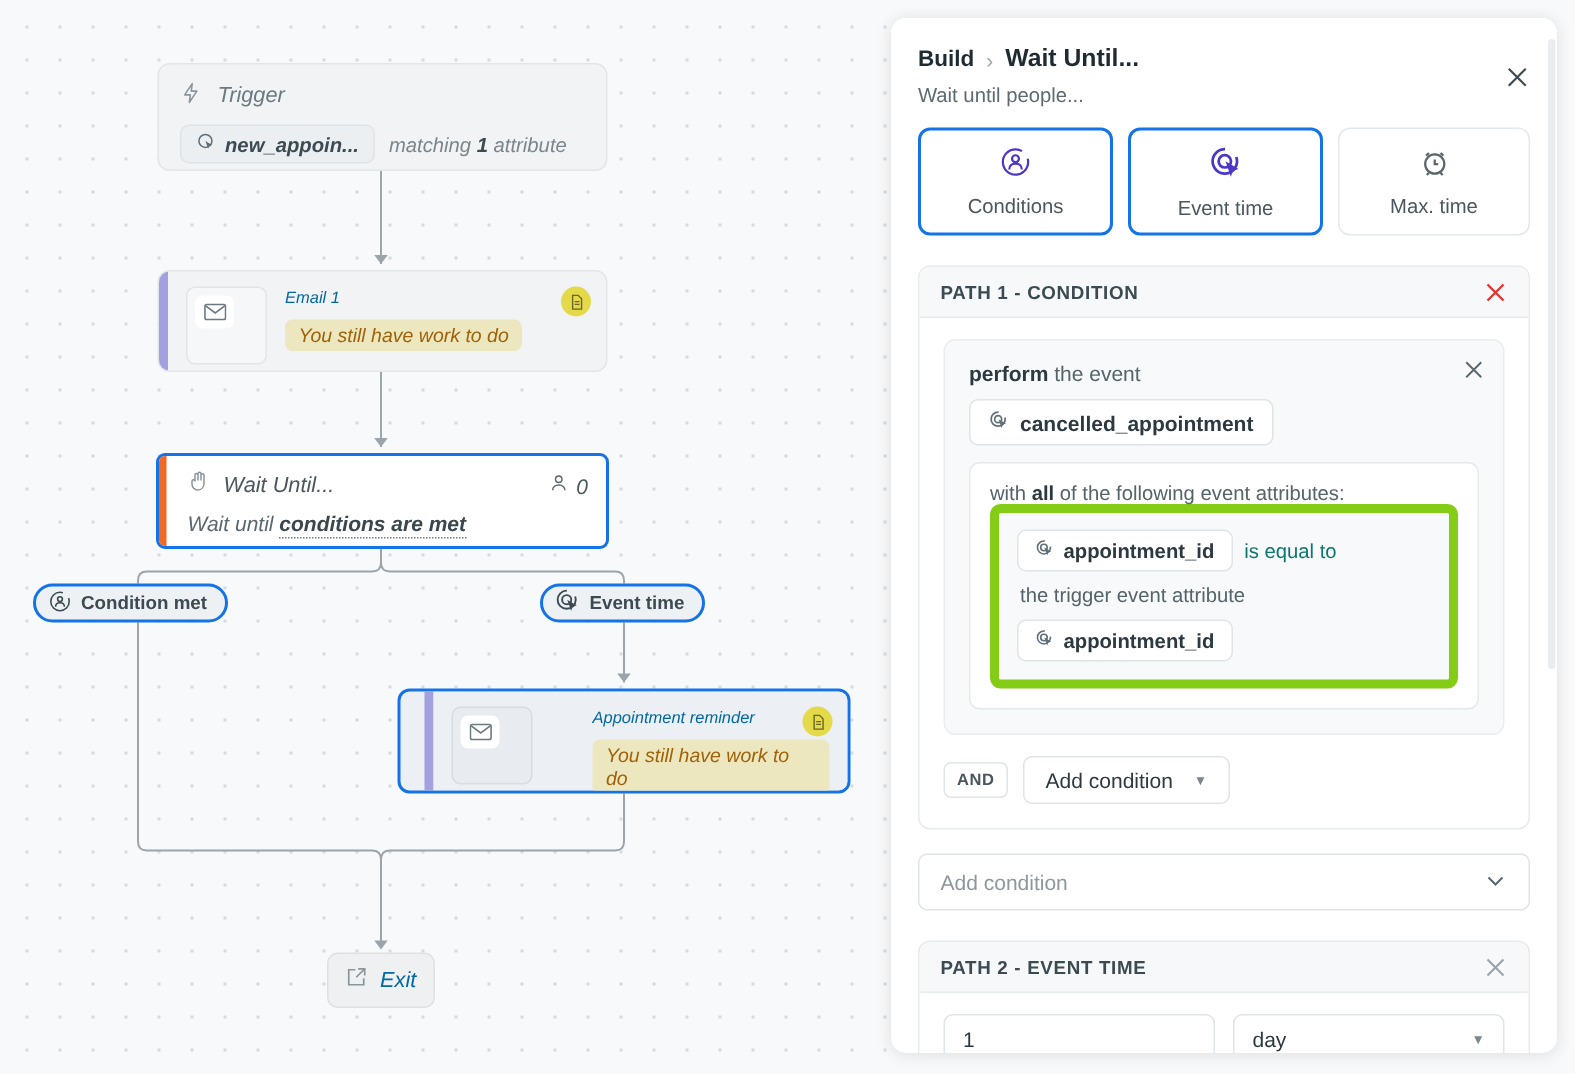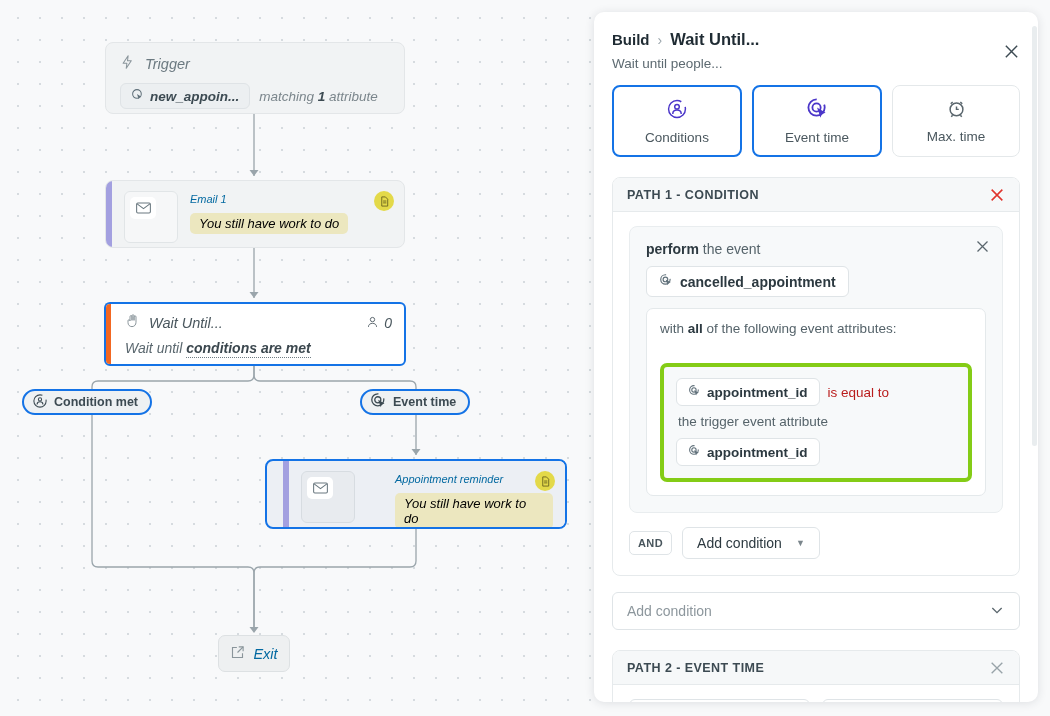--- a/index.html
+++ b/index.html
@@ -55,21 +55,21 @@
     padding: 5px;
   }
   .thumb .env {
     width: 26px; height: 22px; background: #fff; border-radius: 5px;
     display: flex; align-items: center; justify-content: center;
   }
   .email-text { flex: 1; padding-top: 2px; }
   .email-title { font-size: 11px; color: #0369a1; }
   .chip-warn {
     display: inline-block; margin-top: 8px;
-    background: #ece7bf; color: #000000; border-radius: 5px;
+    background: #ece7bf; color: #a16207; border-radius: 5px;
     padding: 3px 9px; font-size: 13px;
   }
   .badge-doc {
     position: absolute; right: 10px; top: 10px;
     width: 20px; height: 20px; border-radius: 50%;
     background: #e3d949; display: flex; align-items: center; justify-content: center;
   }
 
   #email1-node { left: 105px; top: 180px; width: 300px; height: 68px; }
   #email1-node .accent { background: #a3a0e0; }
@@ -172,30 +172,30 @@
     background: #fff; border: 1px solid #dfe4e7; border-radius: 6px;
     padding: 6px 12px; font-size: 14px; font-weight: bold; color: #2c3940;
   }
   .attr-box {
     margin-top: 11px; background: #fff; border: 1px solid #e4e9eb;
     border-radius: 7px; padding: 12px 13px 13px 13px;
   }
   .attr-head { font-size: 13.5px; color: #55636a; }
   .attr-head b { color: #2c3940; }
   .attr-inner {
-    margin-top: 27px; background: #f7f9fa; border: 4px solid #84cc16;
+    margin-top: 0; background: #f7f9fa; border: 6px solid #84cc16;
     border-radius: 7px; padding: 11px 12px 12px 12px;
   }
   .attr-row { display: flex; align-items: center; gap: 8px; flex-wrap: wrap; }
   .sm-pill {
     display: inline-flex; align-items: center; gap: 6px;
     background: #fff; border: 1px solid #dfe4e7; border-radius: 6px;
     padding: 5px 11px; font-size: 13.5px; font-weight: bold; color: #2c3940;
   }
-  .op-text { font-size: 13.5px; color: #b91c1c; }
+  .op-text { font-size: 13.5px; color: #0f766e; }
   .mid-text { font-size: 13.5px; color: #55636a; margin: 8px 0 0 2px; }
 
   .and-row { display: flex; align-items: center; gap: 10px; margin-top: 14px; }
   .and-btn {
     border: 1px solid #dfe4e7; border-radius: 5px; background: #fff;
     padding: 5px 8px; font-size: 11px; font-weight: bold; color: #49565d;
     letter-spacing: .4px; cursor: pointer;
   }
   .addcond-btn {
     border: 1px solid #dfe4e7; border-radius: 6px; background: #fff;

